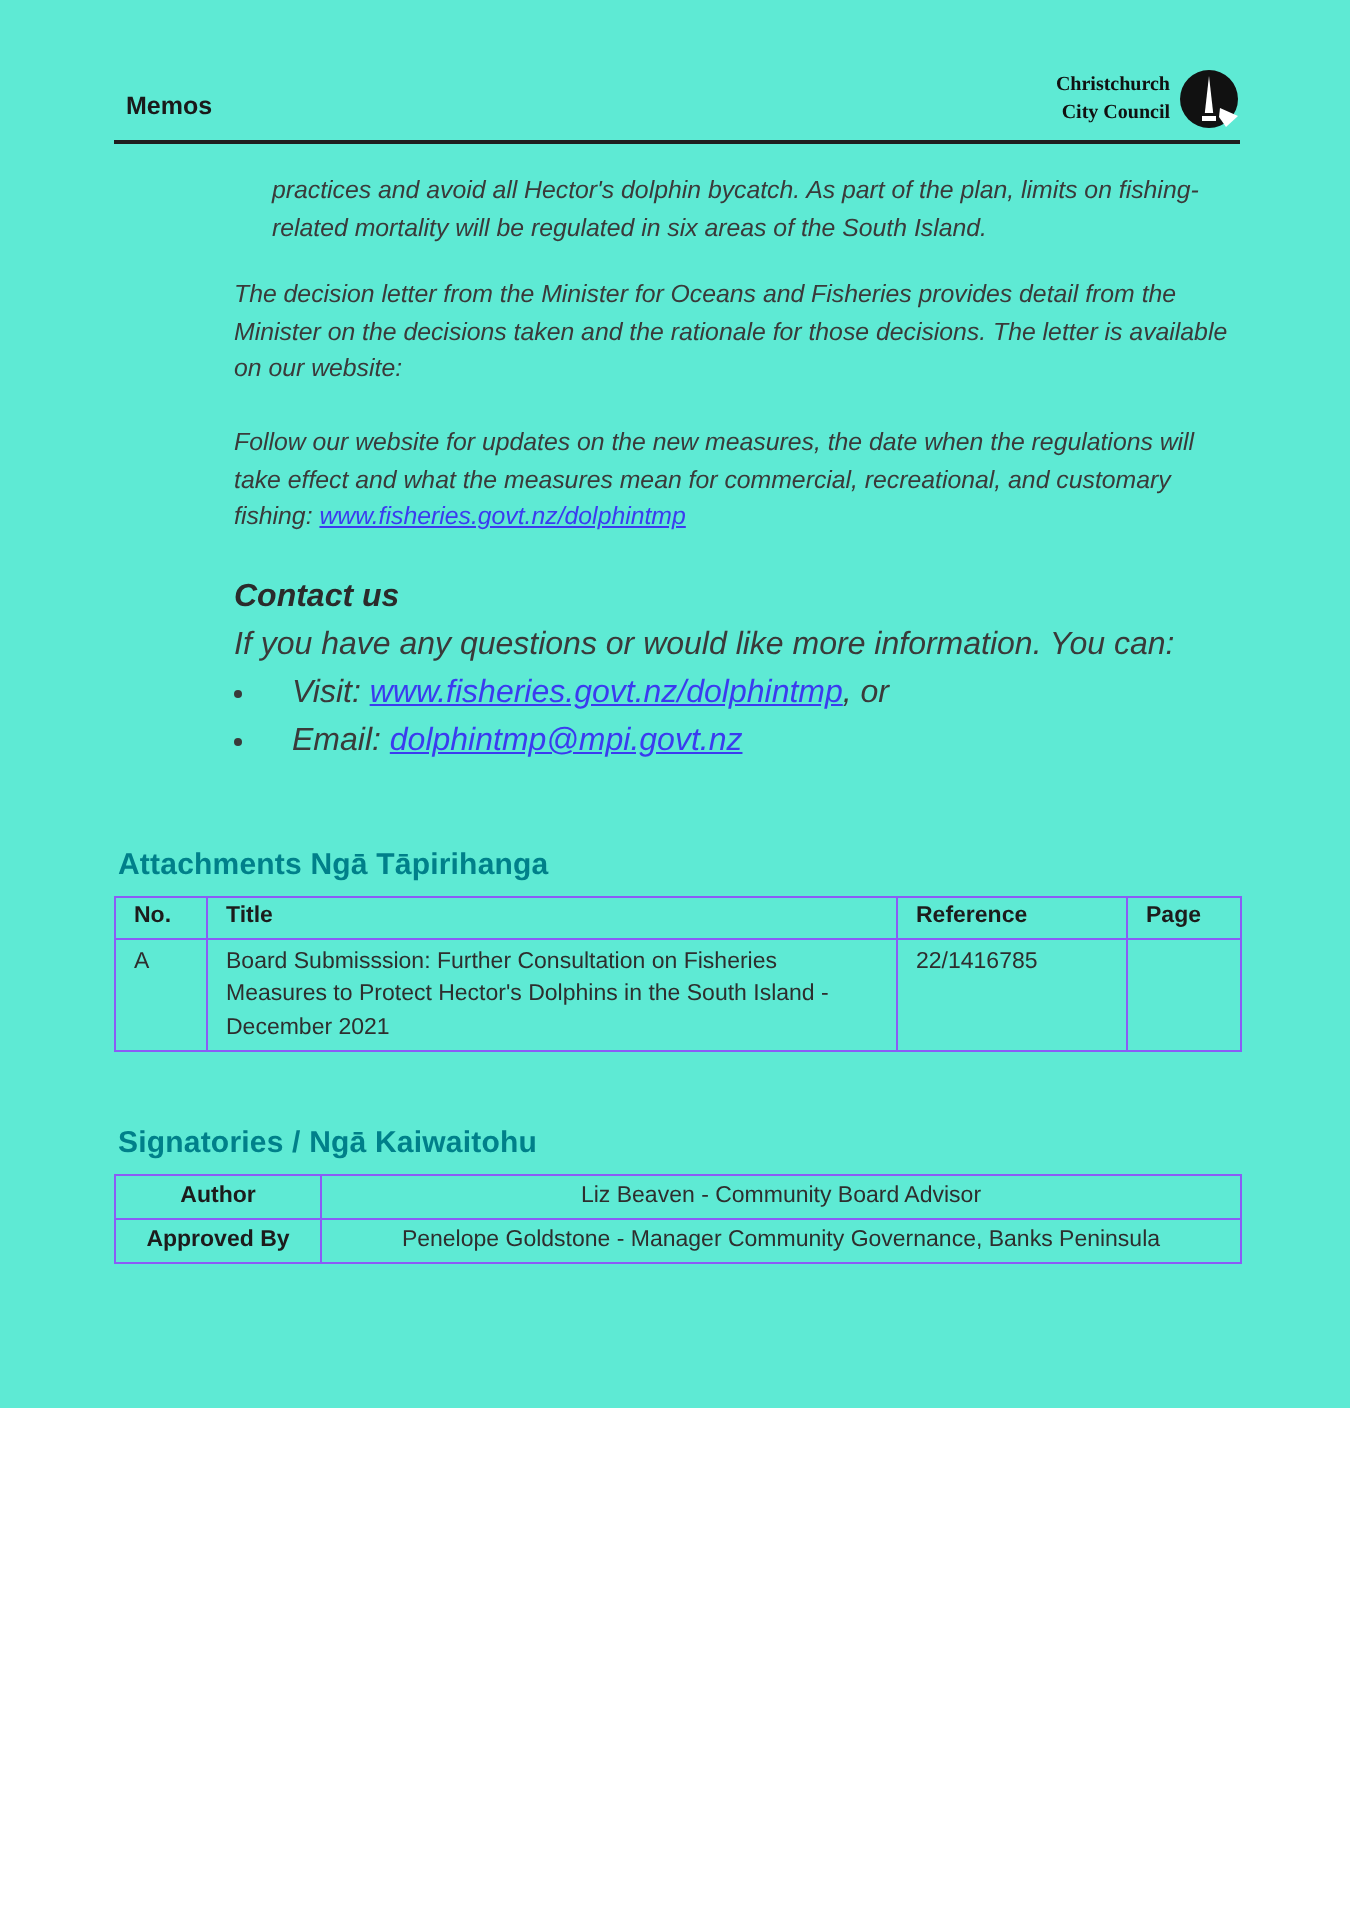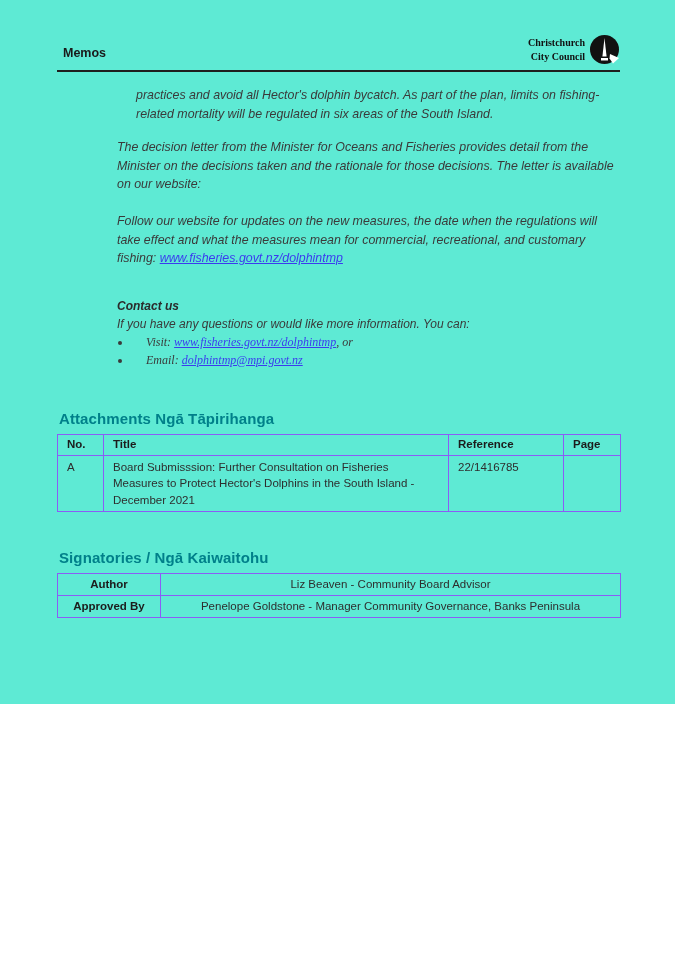--- a/index.html
+++ b/index.html
@@ -35,23 +35,23 @@
   
   .body-block {
     margin-left:117px; width:500px;
     font-style:italic; font-size:12.4px; line-height:1.5; color:#3a3a3a;
   }
   .para-continuation { margin-top:14px; margin-left:19px; width:481px; }
   .para { margin-top:15px; }
   .para-follow { margin-top:18px; }
   a.doc-link { color:#3b3bef; text-decoration:underline; }
   a.block-link { display:inline; word-break:break-word; }
-  .contact { margin-top:29px; font-size:12px; }
+  .contact { margin-top:19px; font-size:16px; }
   .contact-heading { font-weight:bold; font-style:italic; color:#2b2b2b; }
-  .contact ul { margin:0; padding-left:15px;font-family:Liberation Serif, serif; }
+  .contact ul { margin:0; padding-left:15px; }
   .contact li { padding-left:14px; }
   
   .section { margin:0 55px 0 57px; }
   .section-attachments { margin-top:41px; }
   .section-signatories { margin-top:37px; }
   .section-heading {
     font-weight:bold; font-size:15px; letter-spacing:0.1px;
     margin-left:2px; margin-bottom:7px;
   }
   

